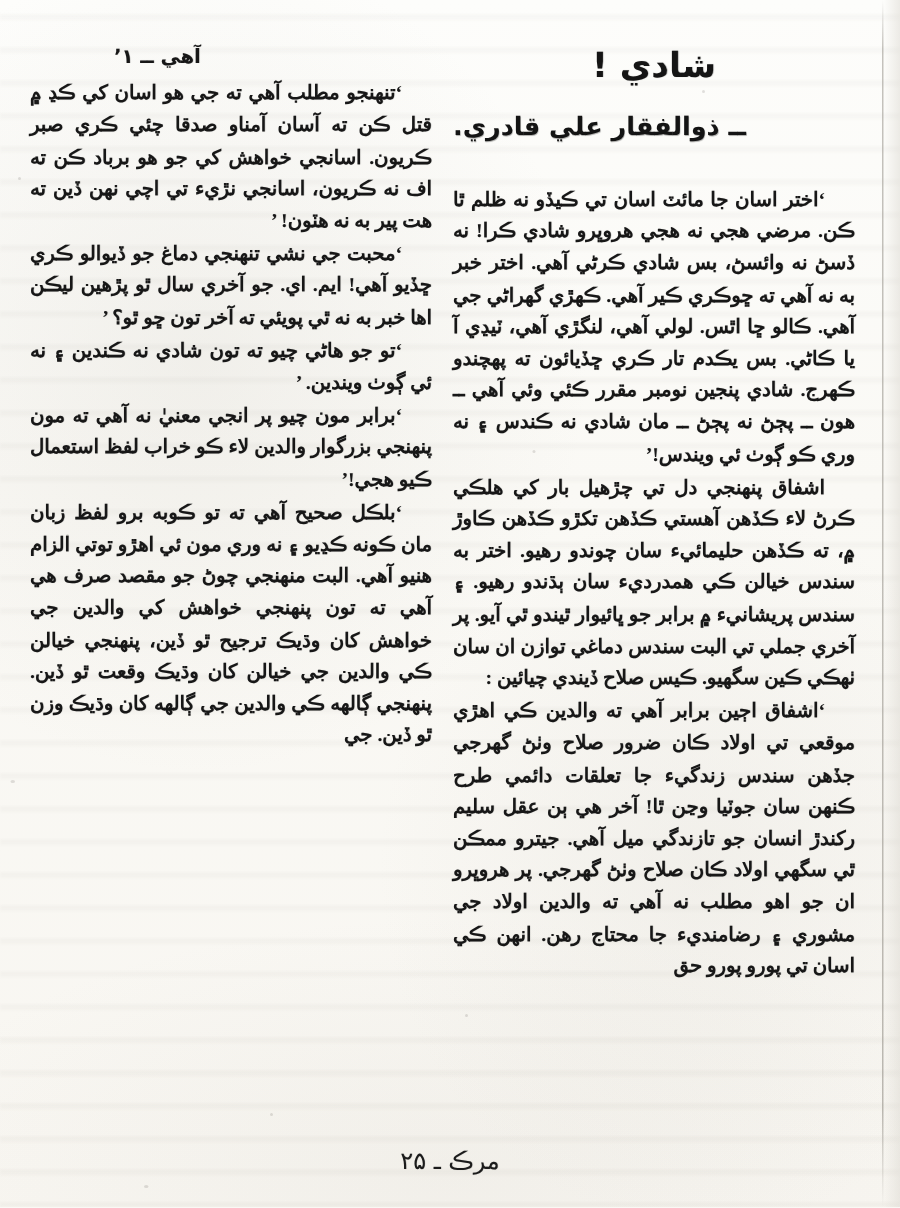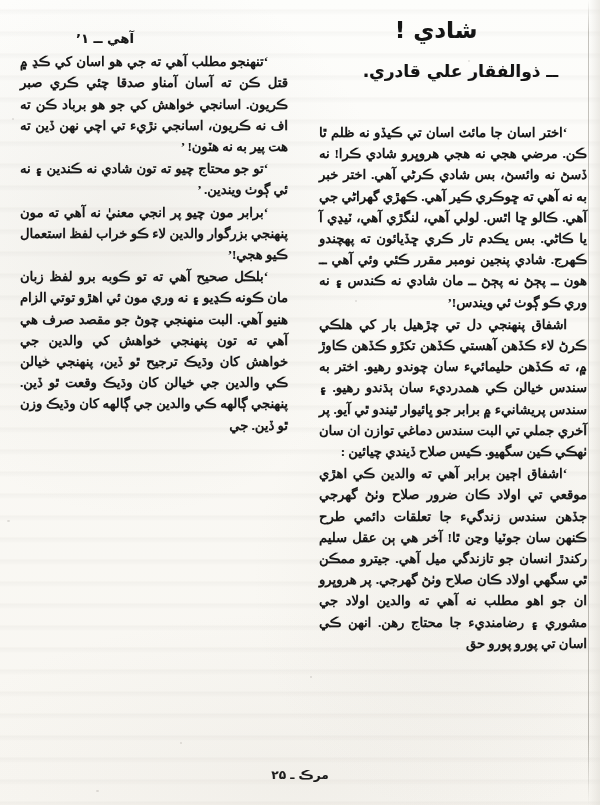--- a/index.html
+++ b/index.html
@@ -77,39 +77,39 @@
     top: 0;
     right: 0;
     width: 11px;
     height: 805px;
     background: linear-gradient(270deg, rgba(222,219,212,0.55) 0%, rgba(255,255,255,0) 100%);
   }
 
   
   #header {
     position: absolute;
-    top: 18px;
+    top: 32px;
     right: 30px;
     width: 268px;
     text-align: center;
   }
   #story-title {
     font-family: "DejaVu Sans", sans-serif;
     font-size: 23px;
     font-weight: 700;
     color: #151515;
     letter-spacing: 0px;
     line-height: 1.1;
     margin: 0;
     padding: 0;
     text-shadow: 0.4px 0.4px 0.6px rgba(0,0,0,0.32);
   }
   #byline {
     margin-top: 18px;
-    text-align: right;
+    text-align: left;
     padding-right: 12px;
     font-size: 17px;
     font-weight: 700;
     color: #141414;
     text-shadow: 0.35px 0.35px 0.5px rgba(0,0,0,0.30);
   }
 
   
   #columns {
     position: absolute;
@@ -123,21 +123,21 @@
     top: 0;
     font-size: 13.1px;
     line-height: 21.2px;
     color: #171717;
     font-weight: 700;
     text-align: justify;
     text-justify: inter-word;
     text-shadow: 0.3px 0.3px 0.45px rgba(0,0,0,0.28);
   }
   #column-right {
-    right: 13px;
+    right: 30px;
     width: 268px;
     top: 94px;
   }
   #column-left {
     right: 312px;
     width: 268px;
     top: 0px;
   }
   .para {
     margin: 0 0 0 0;
@@ -158,22 +158,22 @@
   
   #footer {
     position: absolute;
     left: 0;
     bottom: 22px;
     width: 600px;
     text-align: center;
   }
   #page-marker {
     display: inline-block;
-    font-size: 12px;
-    font-weight: 700;
+    font-size: 16px;
+    font-weight: 400;
     color: #1b1b1b;
     letter-spacing: 1px;
     text-shadow: 0.3px 0.3px 0.5px rgba(0,0,0,0.25);
   }
 </style>
 </head>
 <body>
 
 <div id="page">
 
@@ -204,21 +204,22 @@
 
     <div class="column" id="column-right">
       <p class="para">‘اختر اسان جا مائٽ اسان تي ڪيڏو نه ظلم ٿا ڪن. مرضي هجي نه هجي هروڀرو شادي ڪرا! نه ڏسڻ نه وائسڻ، بس شادي ڪرڻي آهي. اختر خبر به نه آهي ته ڇوڪري ڪير آهي. ڪهڙي گهراڻي جي آهي. ڪالو ڇا اٿس. لولي آهي، لنگڙي آهي، ٽيڍي آ يا ڪاڻي. بس يڪدم تار ڪري ڇڏيائون ته پهچندو ڪهرج. شادي پنجين نومبر مقرر ڪئي وئي آهي ــ هون ــ پڄڻ نه پڄڻ ــ مان شادي نه ڪندس ۽ نه وري ڪو ڳوٺ ئي ويندس!’</p>
       <p class="para">اشفاق پنهنجي دل تي چڙهيل بار کي هلڪي ڪرڻ لاء ڪڏهن آهستي ڪڏهن تکڙو ڪڏهن ڪاوڙ ۾، ته ڪڏهن حليمائيء سان چوندو رهيو. اختر به سندس خيالن ڪي همدرديء سان ٻڌندو رهيو. ۽ سندس پريشانيء ۾ برابر جو ڀائيوار ٿيندو ٿي آيو. پر آخري جملي تي البت سندس دماغي توازن ان سان ٺهڪي ڪين سگهيو. ڪيس صلاح ڏيندي چيائين :</p>
       <p class="para">‘اشفاق اڄين برابر آهي ته والدين ڪي اهڙي موقعي تي اولاد ڪان ضرور صلاح وٺڻ گهرجي جڏهن سندس زندگيء جا تعلقات دائمي طرح ڪنهن سان جوٽيا وڃن ٿا! آخر هي ٻن عقل سليم رکندڙ انسان جو تازندگي ميل آهي. جيترو ممڪن ٿي سگهي اولاد ڪان صلاح وٺڻ گهرجي. پر هروڀرو ان جو اهو مطلب نه آهي ته والدين اولاد جي مشوري ۽ رضامنديء جا محتاج رهن. انهن ڪي اسان تي پورو پورو حق</p>
     </div>
 
     <div class="column" id="column-left">
       <p class="lead-line">آهي ــ ۱’</p>
       <p class="para">‘تنهنجو مطلب آهي ته جي هو اسان کي ڪڍ ۾ قتل ڪن ته آسان آمناو صدقا چئي ڪري صبر ڪريون. اسانجي خواهش کي جو هو برباد ڪن ته اف نه ڪريون، اسانجي نڙيء تي اچي نهن ڏين ته هت پير به نه هٽون! ’</p>
-      <p class="para">‘تو جو محتاج چيو ته تون شادي نه ڪندين ۽ نه ئي ڳوٺ ويندين. ’</p>
+      <p class="para">‘محبت جي نشي تنهنجي دماغ جو ڏيوالو ڪري ڇڏيو آهي! ايم. اي. جو آخري سال ٿو پڙهين ليڪن اها خبر به نه ٿي پويئي ته آخر تون ڇو ٿو؟ ’</p>
+      <p class="para">‘تو جو هاڻي چيو ته تون شادي نه ڪندين ۽ نه ئي ڳوٺ ويندين. ’</p>
       <p class="para">‘برابر مون چيو پر انجي معنيٰ نه آهي ته مون پنهنجي بزرگوار والدين لاء ڪو خراب لفظ استعمال ڪيو هجي!’</p>
       <p class="para">‘بلڪل صحيح آهي ته تو ڪوبه برو لفظ زبان مان ڪونه ڪڍيو ۽ نه وري مون ئي اهڙو توتي الزام هنيو آهي. البت منهنجي چوڻ جو مقصد صرف هي آهي ته تون پنهنجي خواهش کي والدين جي خواهش کان وڌيڪ ترجيح ٿو ڏين، پنهنجي خيالن ڪي والدين جي خيالن کان وڌيڪ وقعت ٿو ڏين. پنهنجي ڳالهه ڪي والدين جي ڳالهه کان وڌيڪ وزن ٿو ڏين. جي</p>
     </div>
 
   </div>
 
   <div id="footer">
     <span id="page-marker">مرڪ ـ ۲۵</span>
   </div>
 

